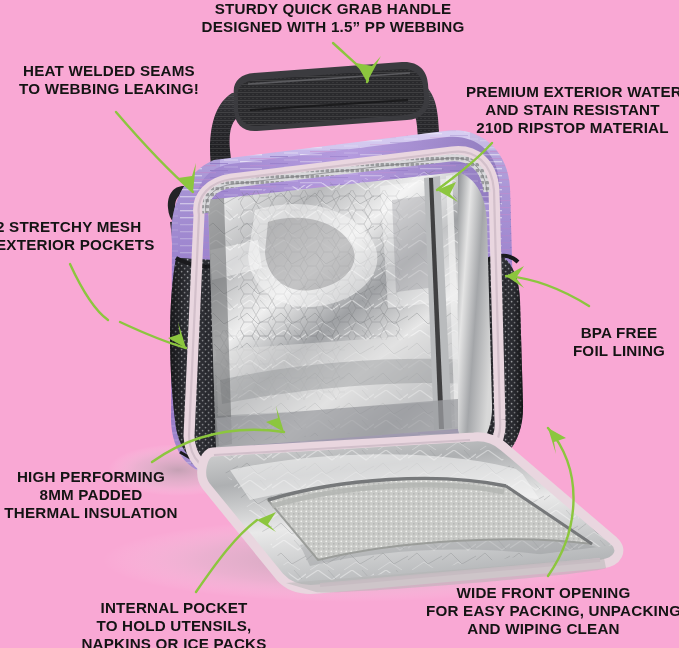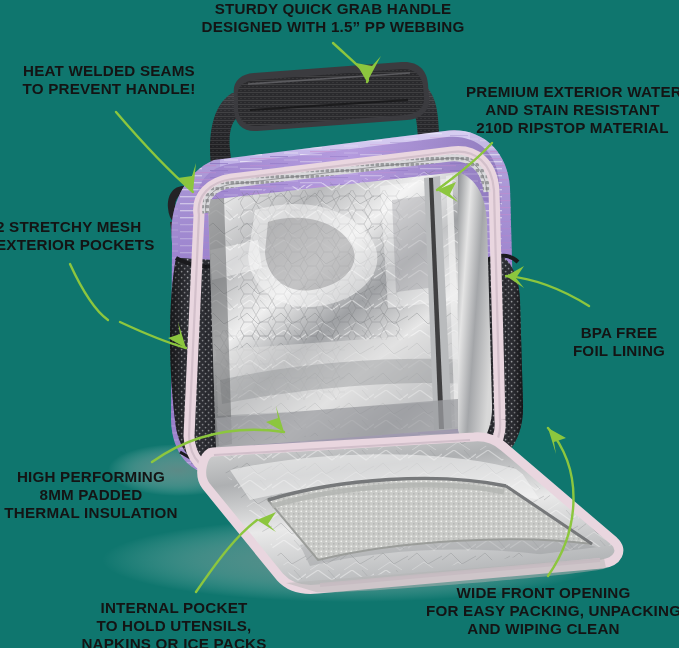--- a/index.html
+++ b/index.html
@@ -5,21 +5,21 @@
 <style>
   html, body {
     margin: 0;
     padding: 0;
     background: #ffffff;
   }
   #stage {
     position: relative;
     width: 679px;
     height: 648px;
-    background: #0f766e;
+    background: #f9a8d4;
     overflow: hidden;
     font-family: "Liberation Sans", "DejaVu Sans", sans-serif;
   }
 
   
   .callout {
     position: absolute;
     color: #141414;
     font-weight: 700;
     font-size: 15.2px;
@@ -342,21 +342,21 @@
       <path d="M284 432 L266 422 L278 418 L276 406 Z"></path>
       <path d="M257 520 L276 512 L268 524 L276 532 Z"></path>
       <path d="M548 428 L566 438 L554 442 L556 454 Z"></path>
     </g>
   </svg>
 
   <div class="callout ct-center c-handle">STURDY QUICK GRAB HANDLE
 DESIGNED WITH 1.5” PP WEBBING</div>
 
   <div class="callout ct-center c-seams">HEAT WELDED SEAMS
-TO PREVENT HANDLE!</div>
+TO WEBBING LEAKING!</div>
 
   <div class="callout ct-center c-exterior">PREMIUM EXTERIOR WATER
 AND STAIN RESISTANT
 210D RIPSTOP MATERIAL</div>
 
   <div class="callout ct-left c-mesh">2 STRETCHY MESH
 EXTERIOR POCKETS</div>
 
   <div class="callout ct-center c-bpa">BPA FREE
 FOIL LINING</div>

